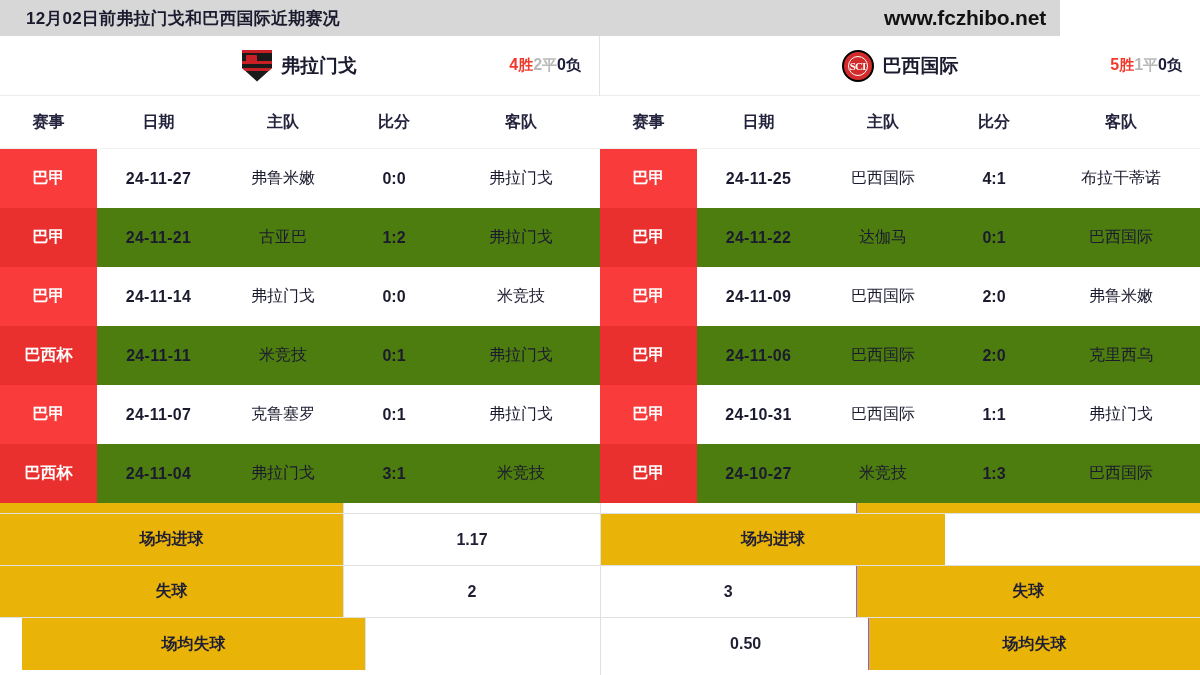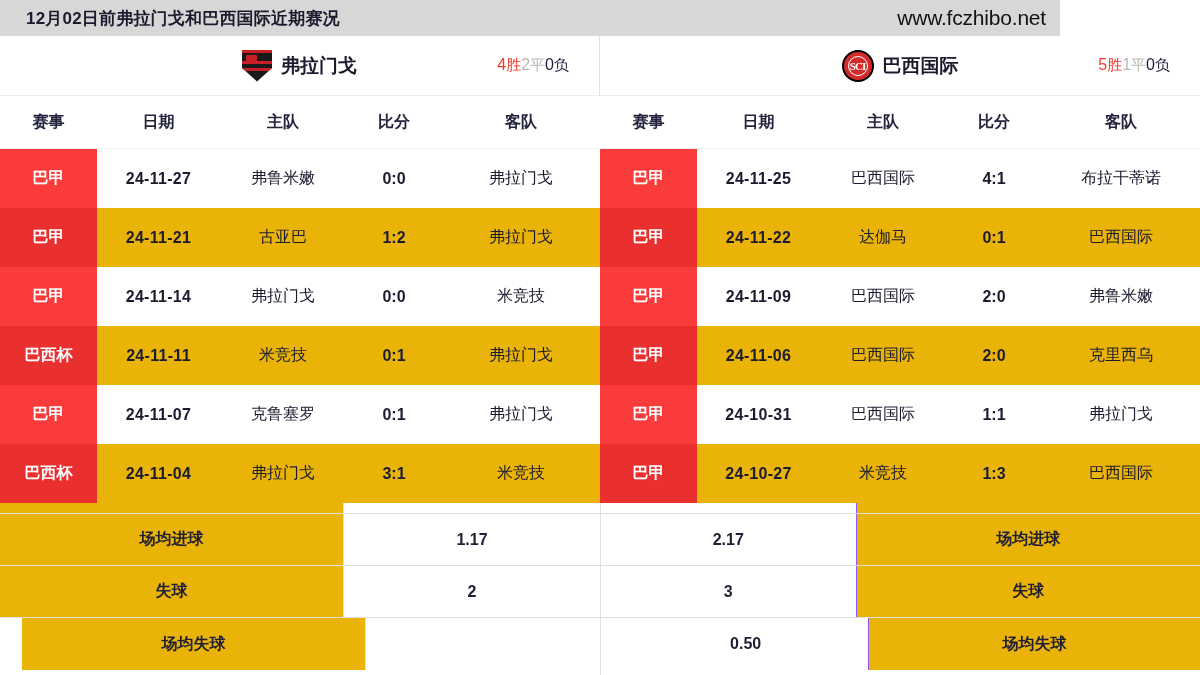--- a/index.html
+++ b/index.html
@@ -17,21 +17,21 @@
   .topbar{
     height:36px;background:#d7d7d7;
     display:flex;align-items:center;justify-content:space-between;
     padding:0 14px 0 26px;box-sizing:border-box;
   }
   .topbar-title{
     font-size:17px;color:#1b1b2f;font-weight:700;letter-spacing:.2px;
     white-space:nowrap;
   }
   .topbar-site{
-    font-size:21px;color:#121212;font-weight:400;letter-spacing:-.2px;
+    font-size:21px;color:#121212;font-weight:700;letter-spacing:-.2px;
     white-space:nowrap;
   }
 
   
   .panels{display:flex;height:425px;}
   .panel{width:600px;box-sizing:border-box;position:relative;background:#fff;}
   .panel.left{border-right:1px solid #e2e2e2;}
 
   
   .team-head{
@@ -41,22 +41,22 @@
   }
   .team-identity{
     position:absolute;left:0;right:0;
     display:flex;align-items:center;justify-content:center;
     gap:9px;pointer-events:none;
   }
   .team-name{
     font-size:19px;color:#1b1b2f;font-weight:700;white-space:nowrap;
   }
   .record{
-    position:absolute;right:30px;
-    font-size:16px;font-weight:400;white-space:nowrap;
+    position:absolute;right:18px;
+    font-size:16px;font-weight:700;white-space:nowrap;
   }
   .rc-win{color:#f0392b;}
   .rc-draw{color:#b9b9b9;}
   .rc-lose{color:#1b1b3a;}
   .rc-unit{font-size:15px;}
 
   
   .crest-fla{
     width:30px;height:32px;position:relative;flex:none;
     background:#1a1a1a;
@@ -94,21 +94,21 @@
   .mtable{width:100%;border-collapse:collapse;table-layout:fixed;}
   .mtable th{
     height:50px;font-size:16px;color:#23233d;font-weight:700;
     background:#fff;border-bottom:1px solid #f0f0f0;
   }
   .mtable td{
     height:51px;font-size:16px;color:#1b1b2f;text-align:center;
     vertical-align:middle;
   }
   .mtable tr.odd td{background:#ffffff;}
-  .mtable tr.even td{background:#eab308;}
+  .mtable tr.even td{background:#4d7c0f;}
 
   .col-league{width:97px;}
   .col-date{width:123px;}
   .col-home{width:126px;}
   .col-score{width:96px;}
   .col-away{width:158px;}
 
   .mtable td.league{
     padding:4px;color:#fff;font-size:16px;font-weight:700;
   }
@@ -330,21 +330,20 @@
         <div class="scell label">场均失球</div>
       </div>
     </div>
 
     <div class="stats-half right">
       <div class="srow">
         <div class="scell value">13</div>
         <div class="scell label">进球</div>
       </div>
       <div class="srow">
-        <div class="scell value">2.17</div>
         <div class="scell label">场均进球</div>
       </div>
       <div class="srow">
         <div class="scell value">3</div>
         <div class="scell label">失球</div>
       </div>
       <div class="srow">
         <div class="scell value">0.50</div>
         <div class="scell label">场均失球</div>
       </div>

